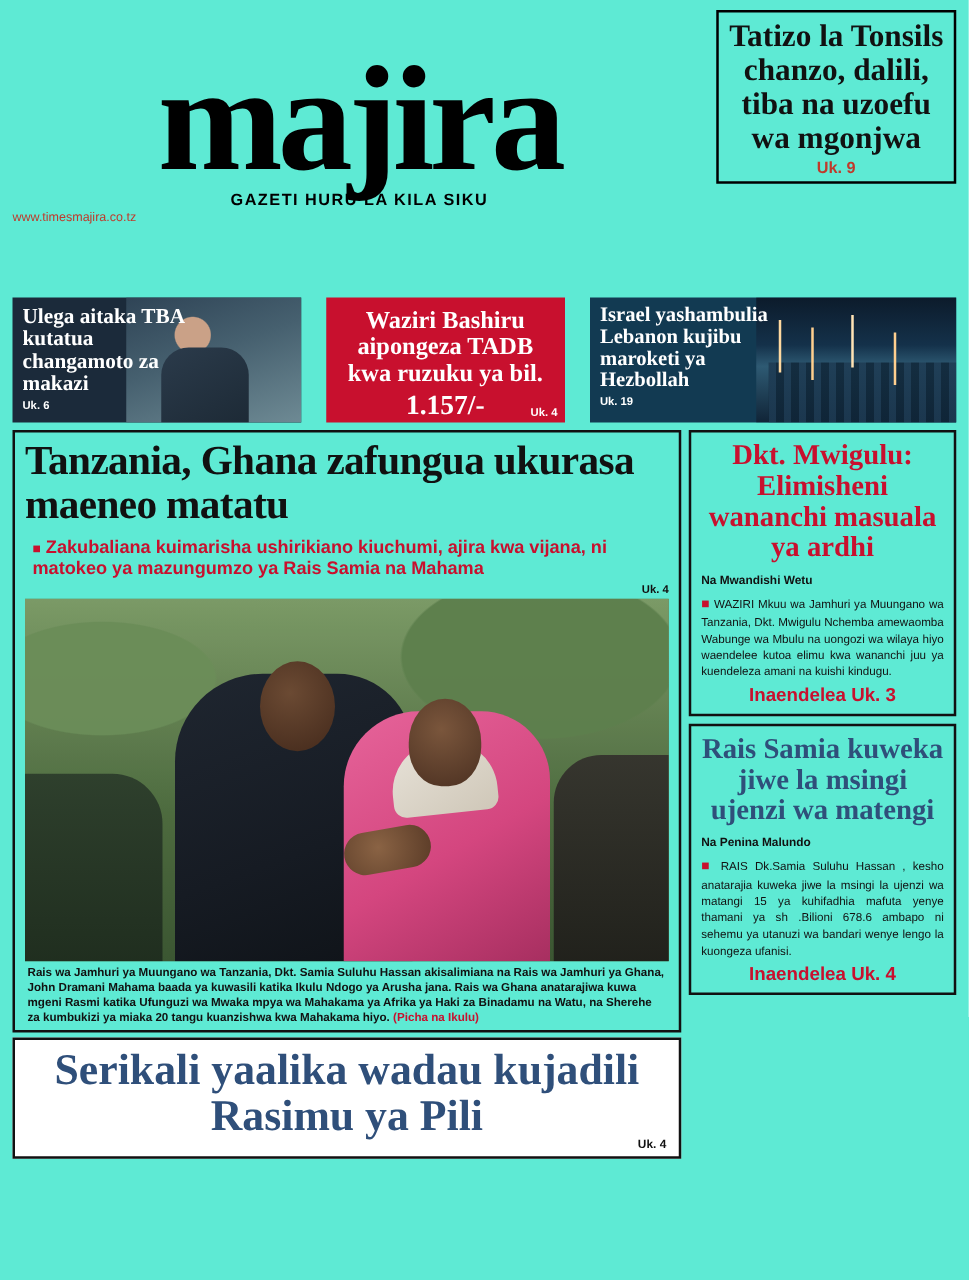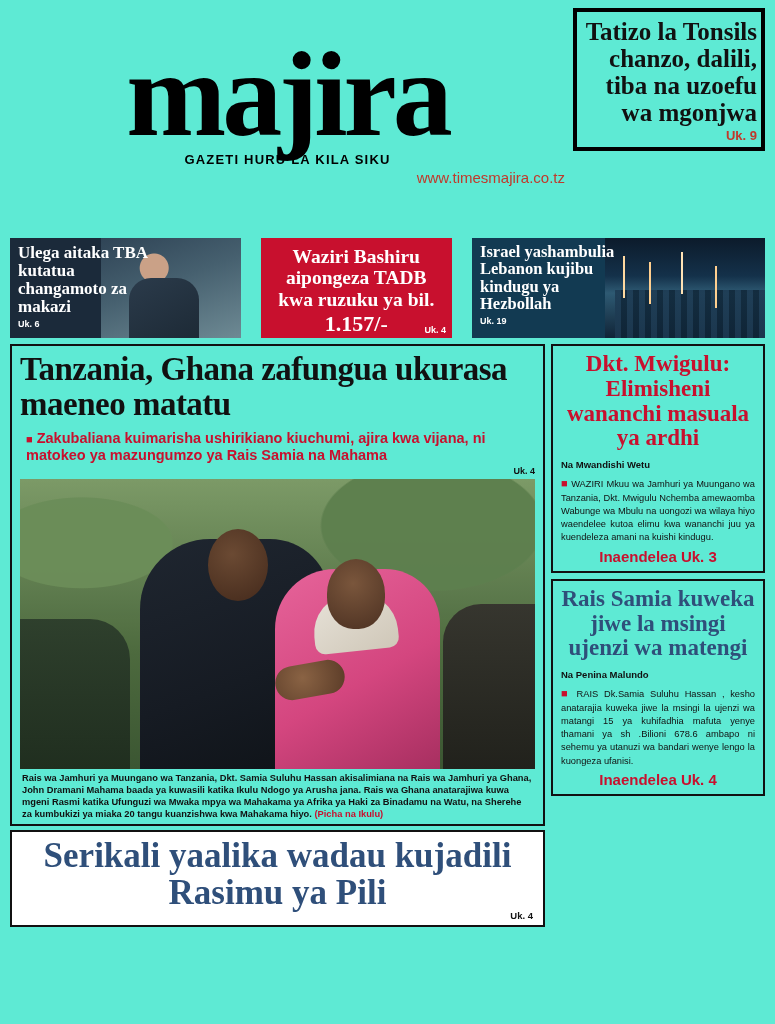--- a/index.html
+++ b/index.html
@@ -41,40 +41,40 @@
     margin-top: 12px;
   }
   .tagline {
     text-align: center;
     font-size: 13px;
     font-weight: bold;
     letter-spacing: 1.2px;
     color: #000;
   }
   .website {
-    text-align: right;
-    font-size: 15px;
+    text-align: left;
+    font-size: 10px;
     color: #c0392b;
     margin-top: 2px;
   }
   .issue-block {
     position: absolute;
     right: 6px;
     bottom: -6px;
     text-align: right;
     font-size: 8.5px;
     font-weight: bold;
     line-height: 1.6;
     color: #111;
   }
   .masthead-box {
     width: 192px;
-    border: 4px solid #000000;
+    border: 2px solid #000000;
     padding: 6px 4px 4px;
-    text-align: right;
+    text-align: center;
   }
   .masthead-box .headline {
     font-family: "Liberation Serif", serif;
     font-weight: bold;
     font-size: 25px;
     line-height: 1.08;
     color: #111;
   }
   .masthead-box .page-ref {
     color: #c0392b;
@@ -377,21 +377,21 @@
       <div class="inner">
         <div class="h">Waziri Bashiru aipongeza TADB kwa ruzuku ya bil.</div>
         <div class="amt">1.157/-</div>
       </div>
       <div class="pg">Uk. 4</div>
     </div>
 
     <div class="teaser t3">
       <div class="t3-photo"></div>
       <div class="t3-text">
-        <div class="h">Israel yashambulia Lebanon kujibu kindugu ya Hezbollah</div>
+        <div class="h">Israel yashambulia Lebanon kujibu maroketi ya Hezbollah</div>
         <div class="pg">Uk. 19</div>
       </div>
     </div>
   </div>
 
   <div class="body-grid">
 
     <div class="col-main">
       <div class="main-box">
         <div class="lead-headline">Tanzania, Ghana zafungua ukurasa maeneo matatu</div>

